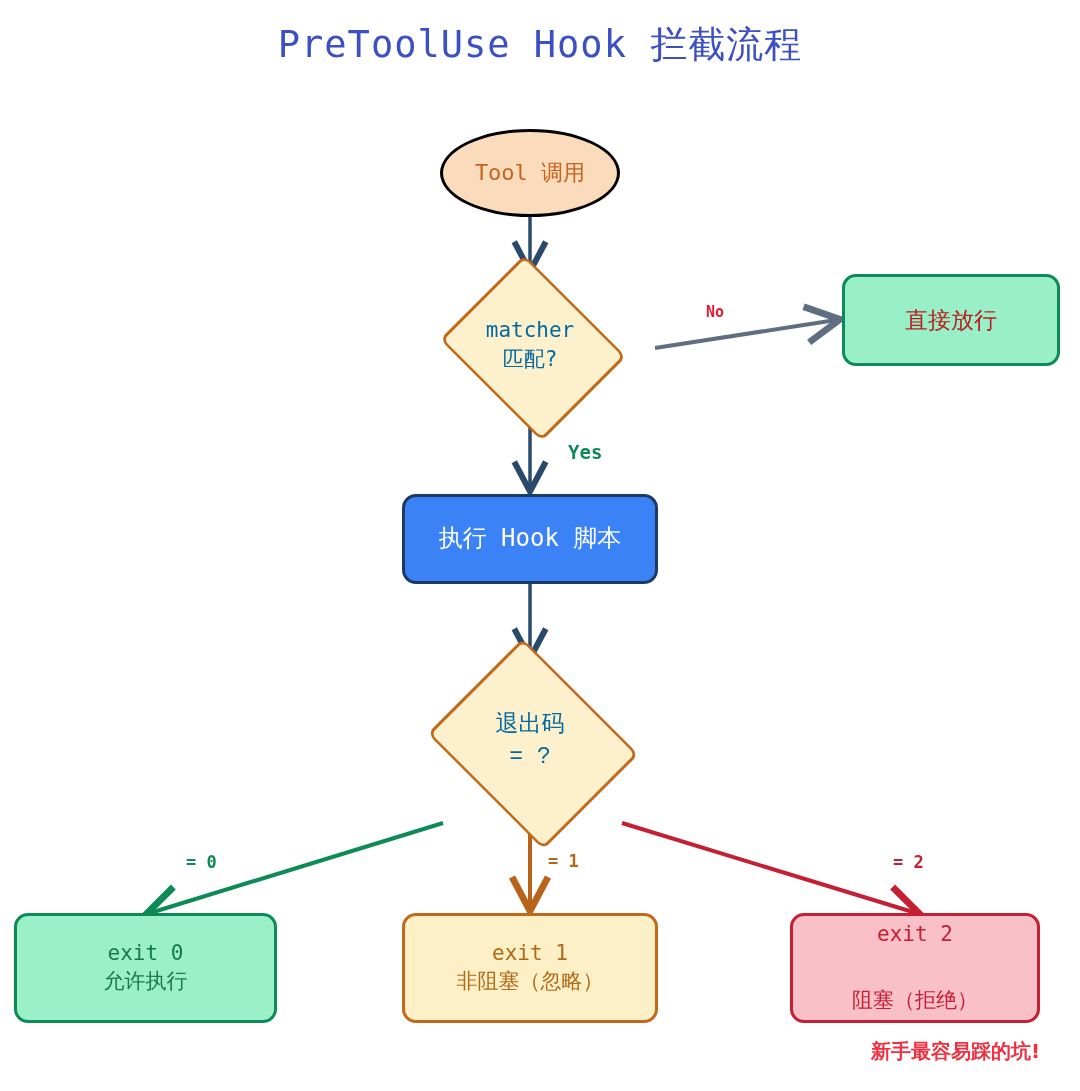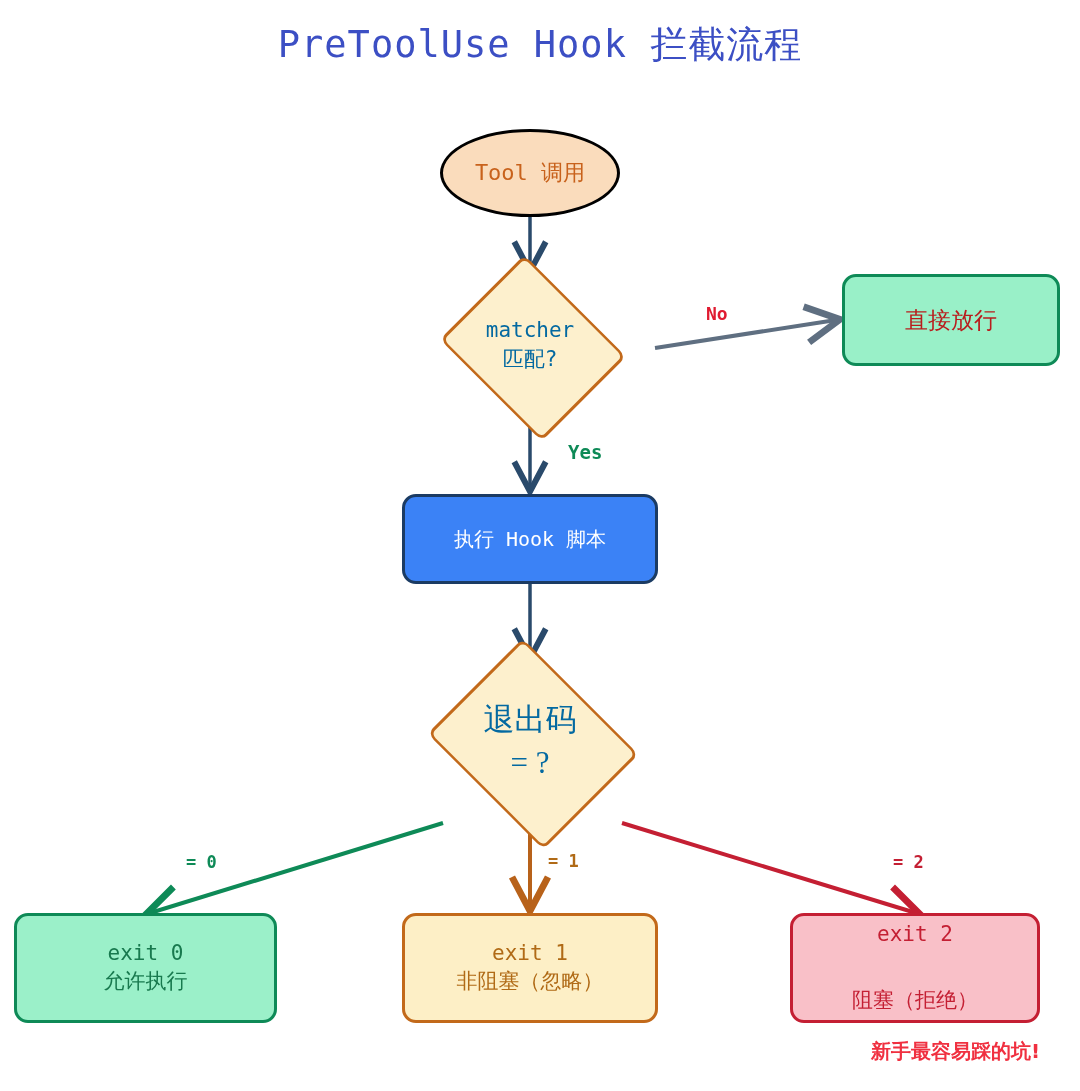--- a/index.html
+++ b/index.html
@@ -95,40 +95,40 @@
     font-family: "DejaVu Sans Mono", monospace;
     font-size: 21px;
   }
   #diamond-exitcode { left: 388px; top: 661px; width: 284px; height: 160px; }
   #diamond-exitcode .diamond-shape {
     width: 158px; height: 158px;
     margin-left: -79px; margin-top: -79px;
     transform: rotate(45deg) scaleY(0.82);
   }
   #diamond-exitcode .diamond-label {
-    font-family: Liberation Serif, serif;
-    font-size: 31px;
+    font-family: Liberation Mono, monospace;
+    font-size: 23px;
   }
 
   
   .rect {
     border-radius: 14px;
     border-width: 3px;
     border-style: solid;
   }
   #node-pass {
     left: 842px; top: 274px; width: 218px; height: 92px;
     background: #99f0c8; border-color: #0e8a57; color: #b91c1c;
     font-size: 23px;
   }
   #node-hook {
     left: 402px; top: 494px; width: 256px; height: 90px;
     background: #3b82f6; border-color: #1b3b63; color: #ffffff;
     font-family: "DejaVu Sans Mono", monospace;
-    font-size: 20px;
+    font-size: 24px;
   }
   #node-exit0 {
     left: 14px; top: 913px; width: 263px; height: 110px;
     background: #9bf0c9; border-color: #0e8a57; color: #18794e;
     font-family: "DejaVu Sans Mono", monospace;
     font-size: 21px;
   }
   #node-exit1 {
     left: 402px; top: 913px; width: 256px; height: 110px;
     background: #fdefc6; border-color: #c2691a; color: #b06a16;
@@ -143,21 +143,21 @@
     gap: 38px;
   }
 
   
   .edge-label {
     position: absolute;
     white-space: pre;
     font-family: "DejaVu Sans Mono", monospace;
     font-weight: bold;
   }
-  #label-no   { left: 706px; top: 303px; font-size: 18px; color: #e01b31; }
+  #label-no   { left: 706px; top: 303px; font-size: 15px; color: #e01b31; }
   #label-yes  { left: 568px; top: 441px; font-size: 19px; color: #0e8a57; }
   #label-eq0  { left: 186px; top: 852px; font-size: 17px; color: #0e8a57; }
   #label-eq1  { left: 548px; top: 851px; font-size: 17px; color: #b06a16; }
   #label-eq2  { left: 893px; top: 852px; font-size: 17px; color: #c41f33; }
 
   .note {
     position: absolute;
     left: 790px; top: 1038px; width: 250px;
     text-align: right;
     color: #f03040;

